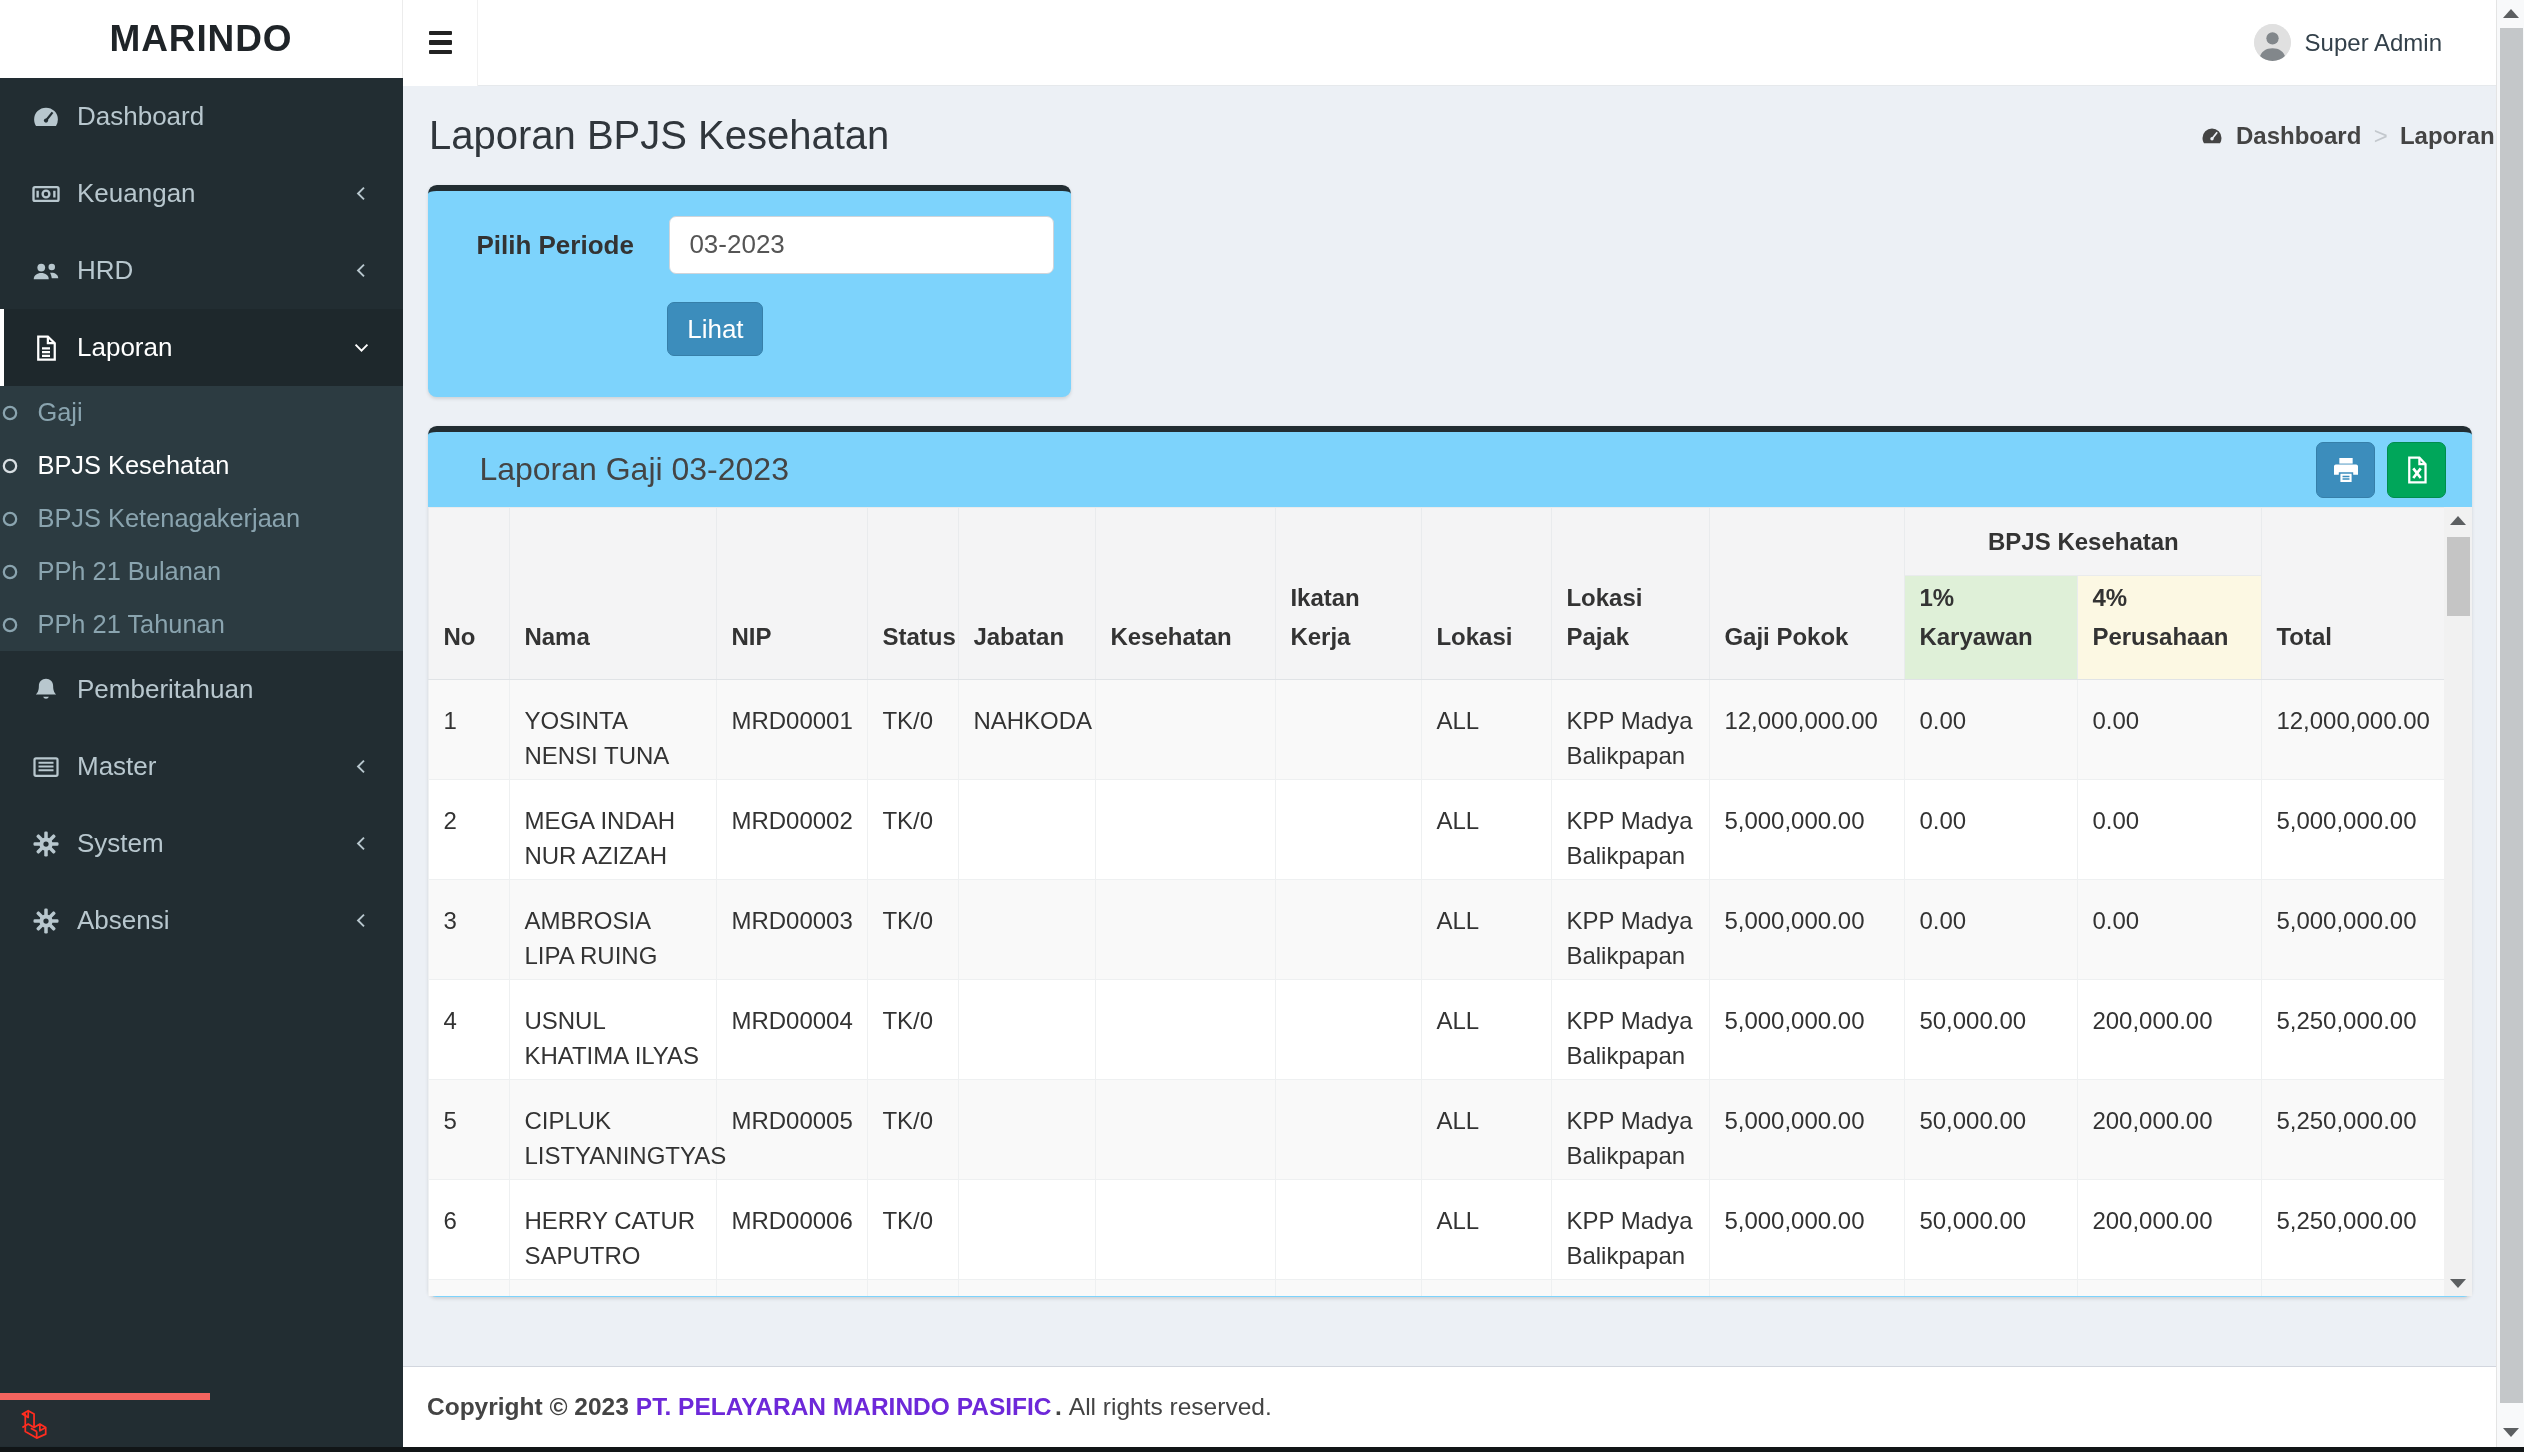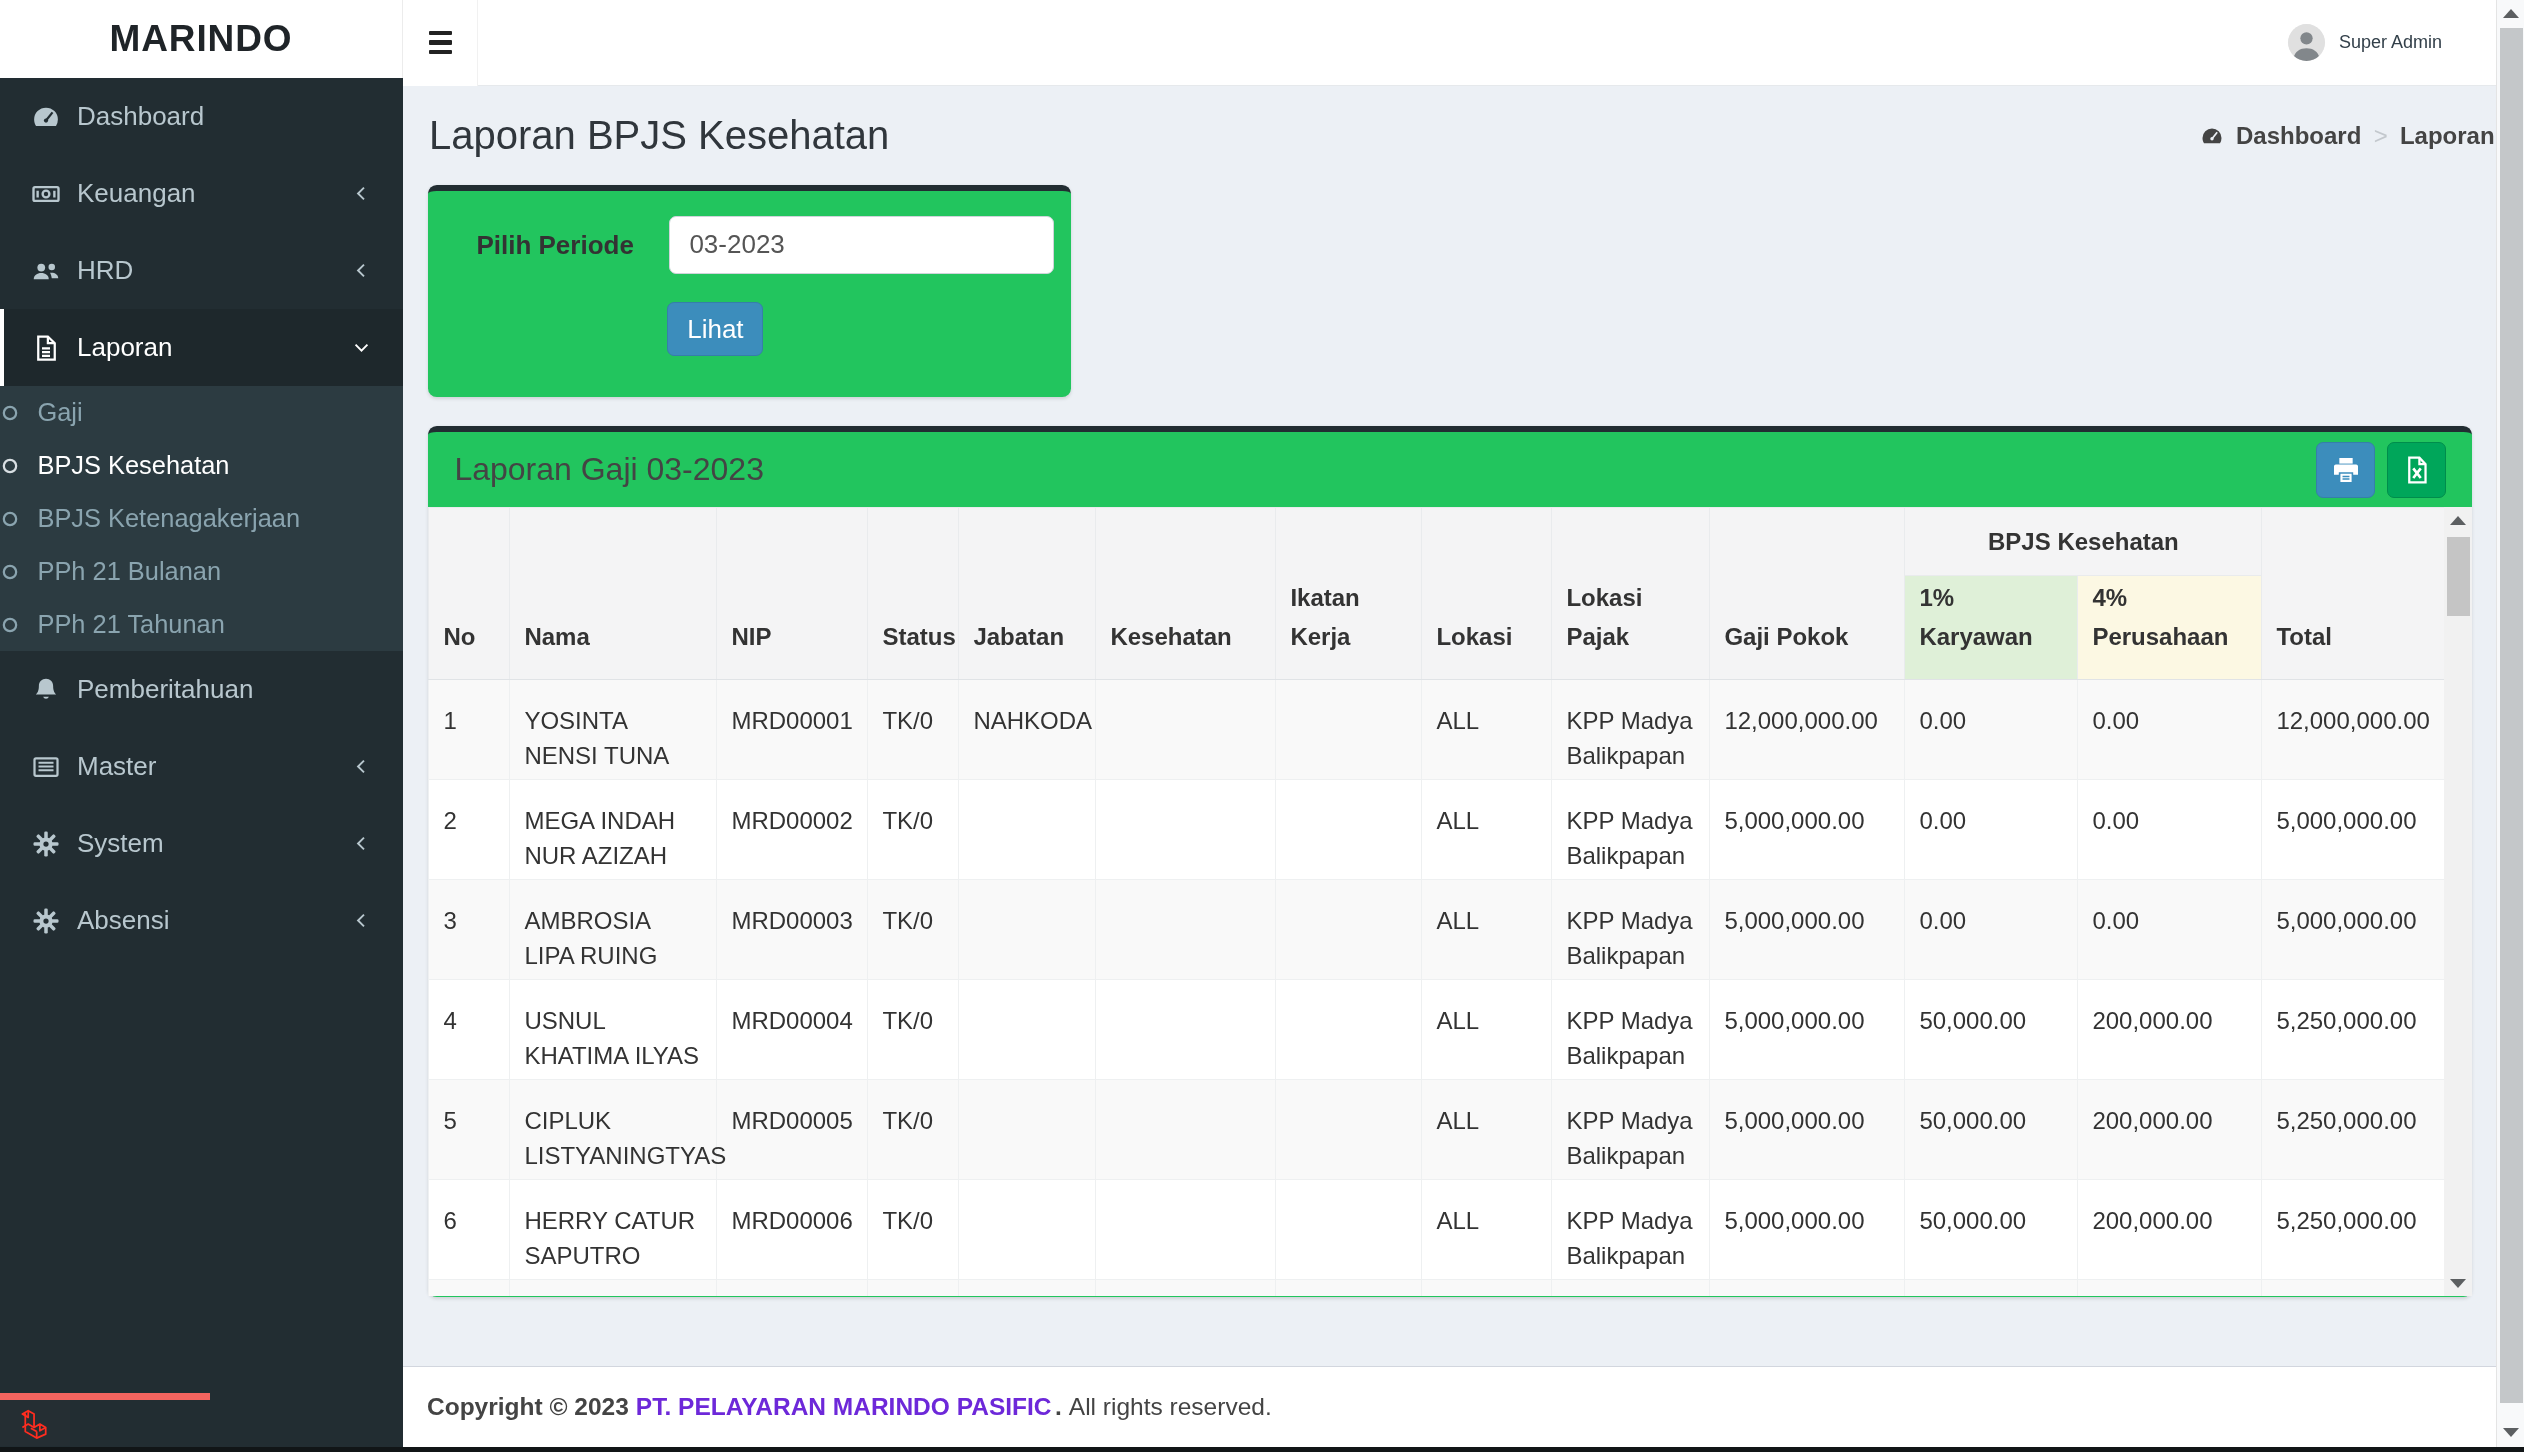--- a/index.html
+++ b/index.html
@@ -56,41 +56,41 @@
   }
   .hamburger {
     width: 75px; height: 86px; display: flex; flex-direction: column; justify-content: center;
     align-items: center; gap: 5.3px; border-right: 0.9px solid #f1f1f1; cursor: pointer; background: #fff;
   }
   .hamburger i { display: block; width: 23px; height: 4.4px; background: #222; border-radius: 0.9px; }
   .user-box {
     margin-left: auto; margin-right: 83px; display: flex; align-items: center; gap: 14px; cursor: pointer;
   }
   .avatar { width: 37px; height: 37px; border-radius: 50%; overflow: hidden; background: #e4e4e4; }
-  .user-name { font-size: 18px; color: #33404a; }
+  .user-name { font-size: 24px; color: #33404a; }
 
   
   .content {
     position: absolute; left: 403px; top: 86px; width: 2374px; height: 1280px;
     background: #ecf0f5; z-index: 2;
   }
   .page-head {
     height: 99px; display: flex; align-items: center; justify-content: space-between;
     padding: 0 53px 0 26px;
   }
   .page-title { font-size: 40px; font-weight: 400; color: #30363c; }
   .crumbs { display: flex; align-items: center; gap: 12.3px; font-size: 24px; }
   .crumbs .ic { width: 24px; height: 24px; color: #444; --hole: #ecf0f5; }
   .crumb-link { color: #444; font-weight: 600; cursor: pointer; }
   .crumb-sep { color: #c3c8cd; font-weight: 400; }
   .crumb-current { color: #97a0a8; font-weight: 600; }
 
   .card {
-    background: #22c55e; border-top: 6.1px solid #222d32; border-radius: 8.8px;
-    box-shadow: 0 1.8px 3.5px rgba(0,0,0,0.12); position: relative;
+    background: #7dd3fc; border-top: 6.1px solid #222d32; border-radius: 8.8px;
+    box-shadow: 0 1.8px 3.5px rgba(0,0,0,0.12); position: relative; padding-left: 25px;
   }
   .filter-card { margin-left: 25.4px; width: 643px; height: 212px; }
   .filter-label { position: absolute; left: 48px; top: 39px; font-size: 26px; font-weight: 700; color: #333; }
   .period-input {
     position: absolute; left: 241px; top: 24.5px; width: 385px; height: 58px;
     border: 1.8px solid #cfd4da; border-radius: 7px; font-size: 26px; color: #555;
     padding-left: 19px; font-family: "Liberation Sans", sans-serif; background: #fff;
   }
   .btn-lihat {
     position: absolute; left: 239px; top: 111px; width: 96px; height: 54px;

